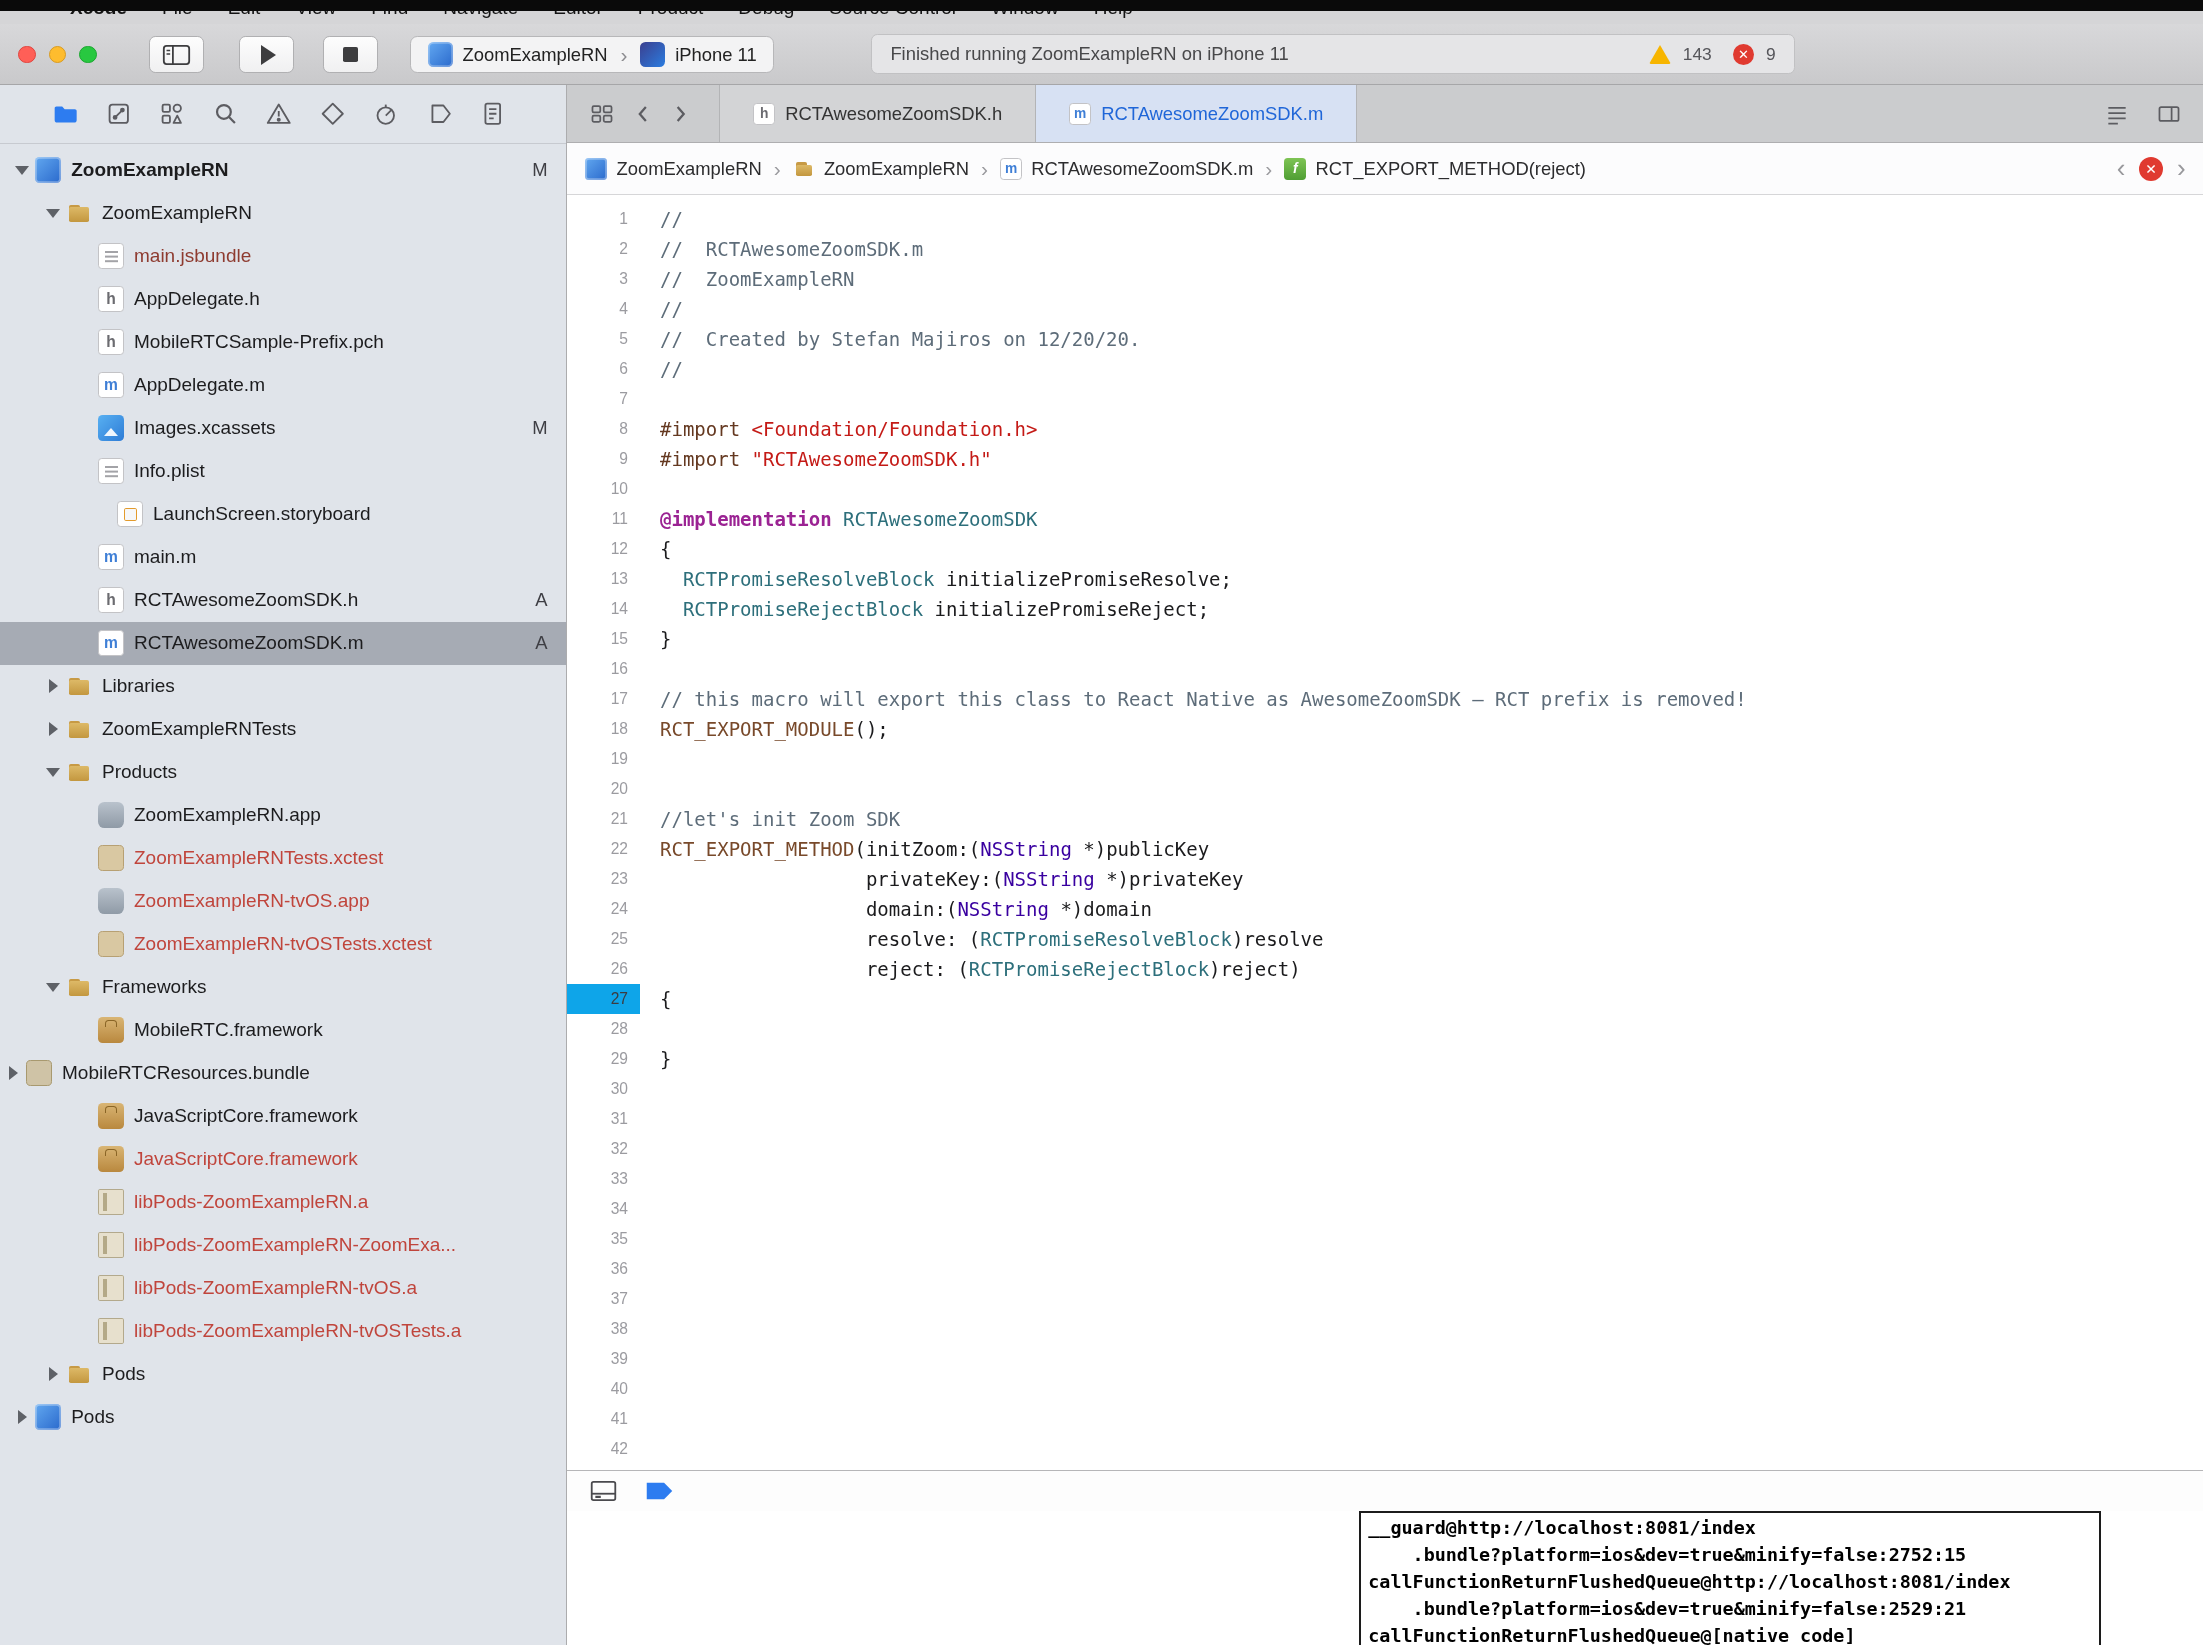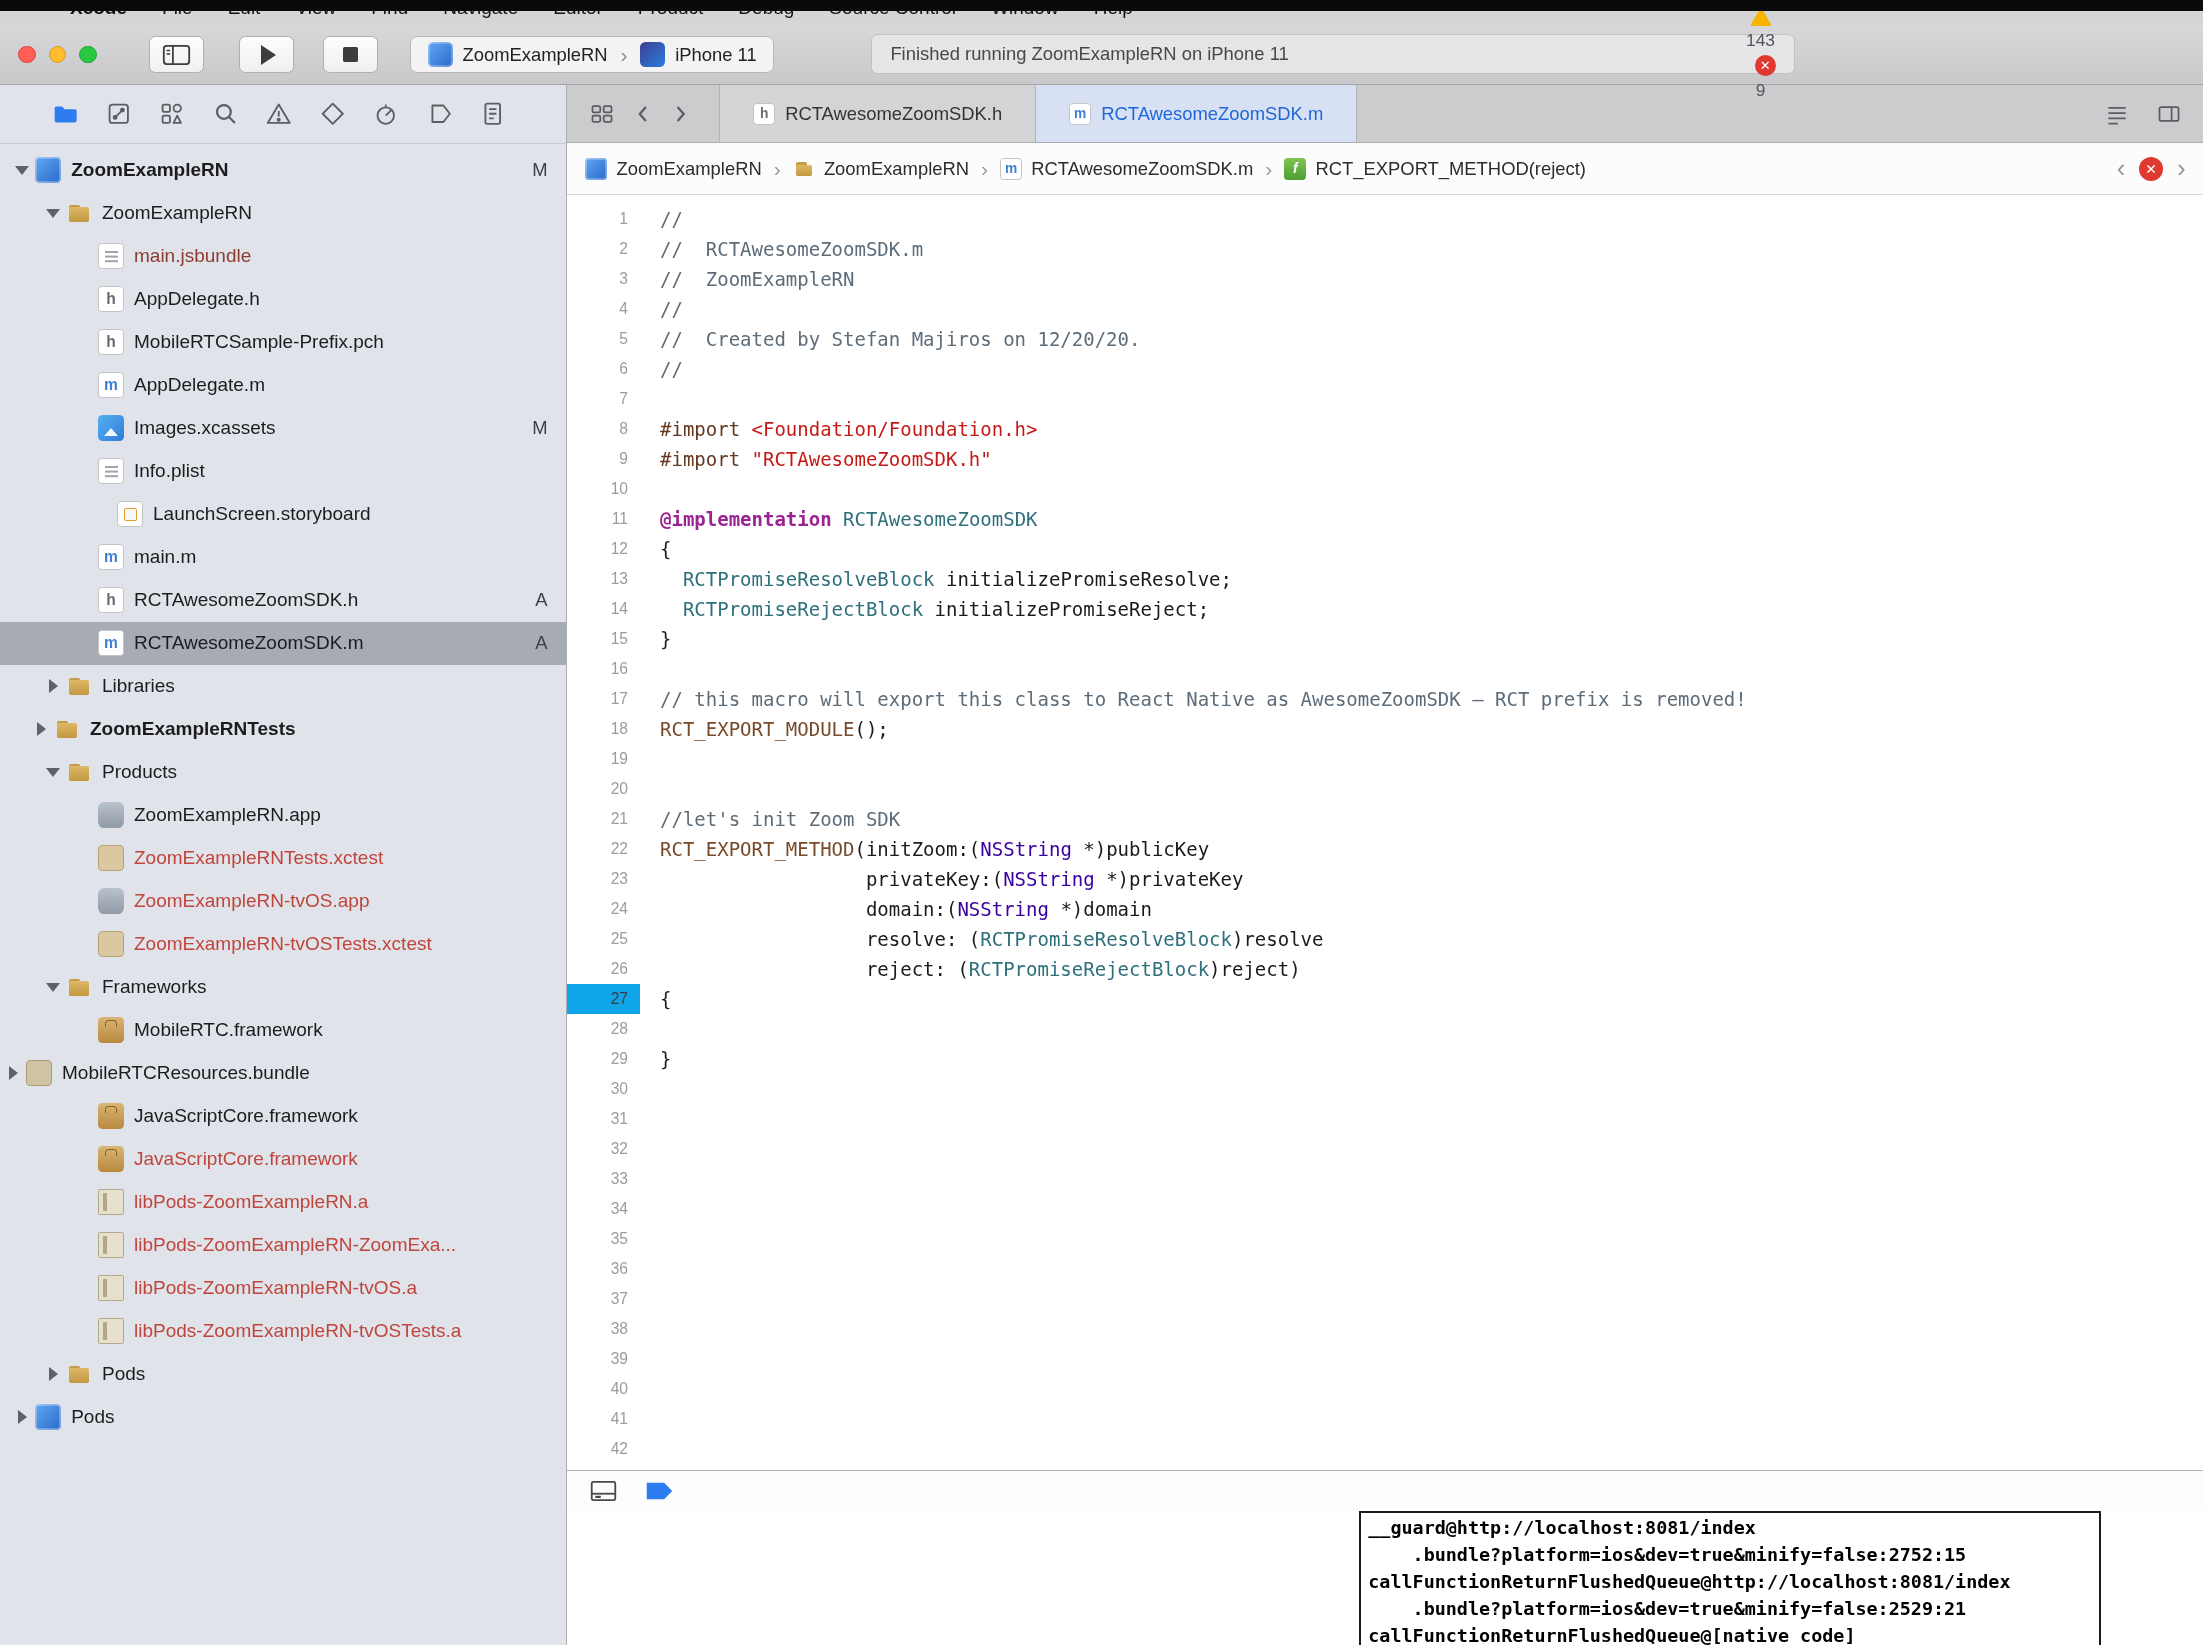--- a/index.html
+++ b/index.html
@@ -28,21 +28,21 @@
   .tbtn.stop { left:323px; }
   .play-tri { width:0; height:0; border-left:15.6px solid #3d3d3f; border-top:10px solid transparent; border-bottom:10px solid transparent; margin-left:3.7px; }
   .stop-sq { width:15.6px; height:15.6px; background:#3d3d3f; border-radius:1.8px; }
   .scheme { position:absolute; left:410px; top:12px; height:37px; display:flex; align-items:center; gap:10px; padding:0 16.5px;
             background:#f3f3f4; border:0.9px solid #b7b7b9; border-radius:7.3px; font-size:18.4px; color:#222; white-space:nowrap; }
   .appicon { width:25px; height:25px; border-radius:5.5px; background:linear-gradient(135deg,#63a9f2,#2a69cc); box-shadow:inset 0 0 0 1.8px rgba(255,255,255,.3); }
   .devicon { width:25px; height:25px; border-radius:5.5px; background:linear-gradient(135deg,#3b3f8f,#2b7de0); }
   .scheme-chev { color:#8a8a8e; font-size:21px; margin:0 2.8px; }
   .status { position:absolute; left:871px; top:10px; width:924px; height:40px; background:#e5e5e7; border:0.9px solid #c1c1c3;
             border-radius:6.4px; display:flex; align-items:center; padding:0 18.4px; font-size:18.4px; color:#48484a; }
-  .issues { margin-left:auto; display:flex; align-items:center; gap:4px; font-size:17.4px; color:#55555a;flex-direction:column; }
+  .issues { margin-left:auto; display:flex; align-items:center; gap:12px; font-size:17.4px; color:#55555a; }
   .warn-icon { width:0; height:0; border-left:11px solid transparent; border-right:11px solid transparent; border-bottom:19px solid #f7b500; border-radius:2.8px; }
   .err-icon { width:21px; height:21px; border-radius:50%; background:#e03a30; color:#fff; font-size:13px; font-weight:bold;
               display:flex; align-items:center; justify-content:center; margin-left:9.2px; }
 
   
   .main { display:flex; height:1560px; }
 
   
   .sidebar { width:567px; flex:none; background:#e0e4ea; border-right:0.9px solid #acacae; display:flex; flex-direction:column; }
   .navbar { height:59px; flex:none; display:flex; align-items:center; padding-left:51px; gap:26px; border-bottom:0.9px solid #c7cad0; }
@@ -341,21 +341,21 @@
             <span class="tree-label">RCTAwesomeZoomSDK.m</span>
             <span class="badge">A</span>
           </div>
           <div class="tree-row" style="padding-left: 40px;">
             <span class="disc closed">
               <i></i>
             </span>
             <span class="fi fi-folder"></span>
             <span class="tree-label">Libraries</span>
           </div>
-          <div class="tree-row" style="padding-left: 28px; font-weight: bold;">
+          <div class="tree-row" style="padding-left: 40px;">
             <span class="disc closed">
               <i></i>
             </span>
             <span class="fi fi-folder"></span>
             <span class="tree-label">ZoomExampleRNTests</span>
           </div>
           <div class="tree-row" style="padding-left: 40px;">
             <span class="disc open">
               <i></i>
             </span>

